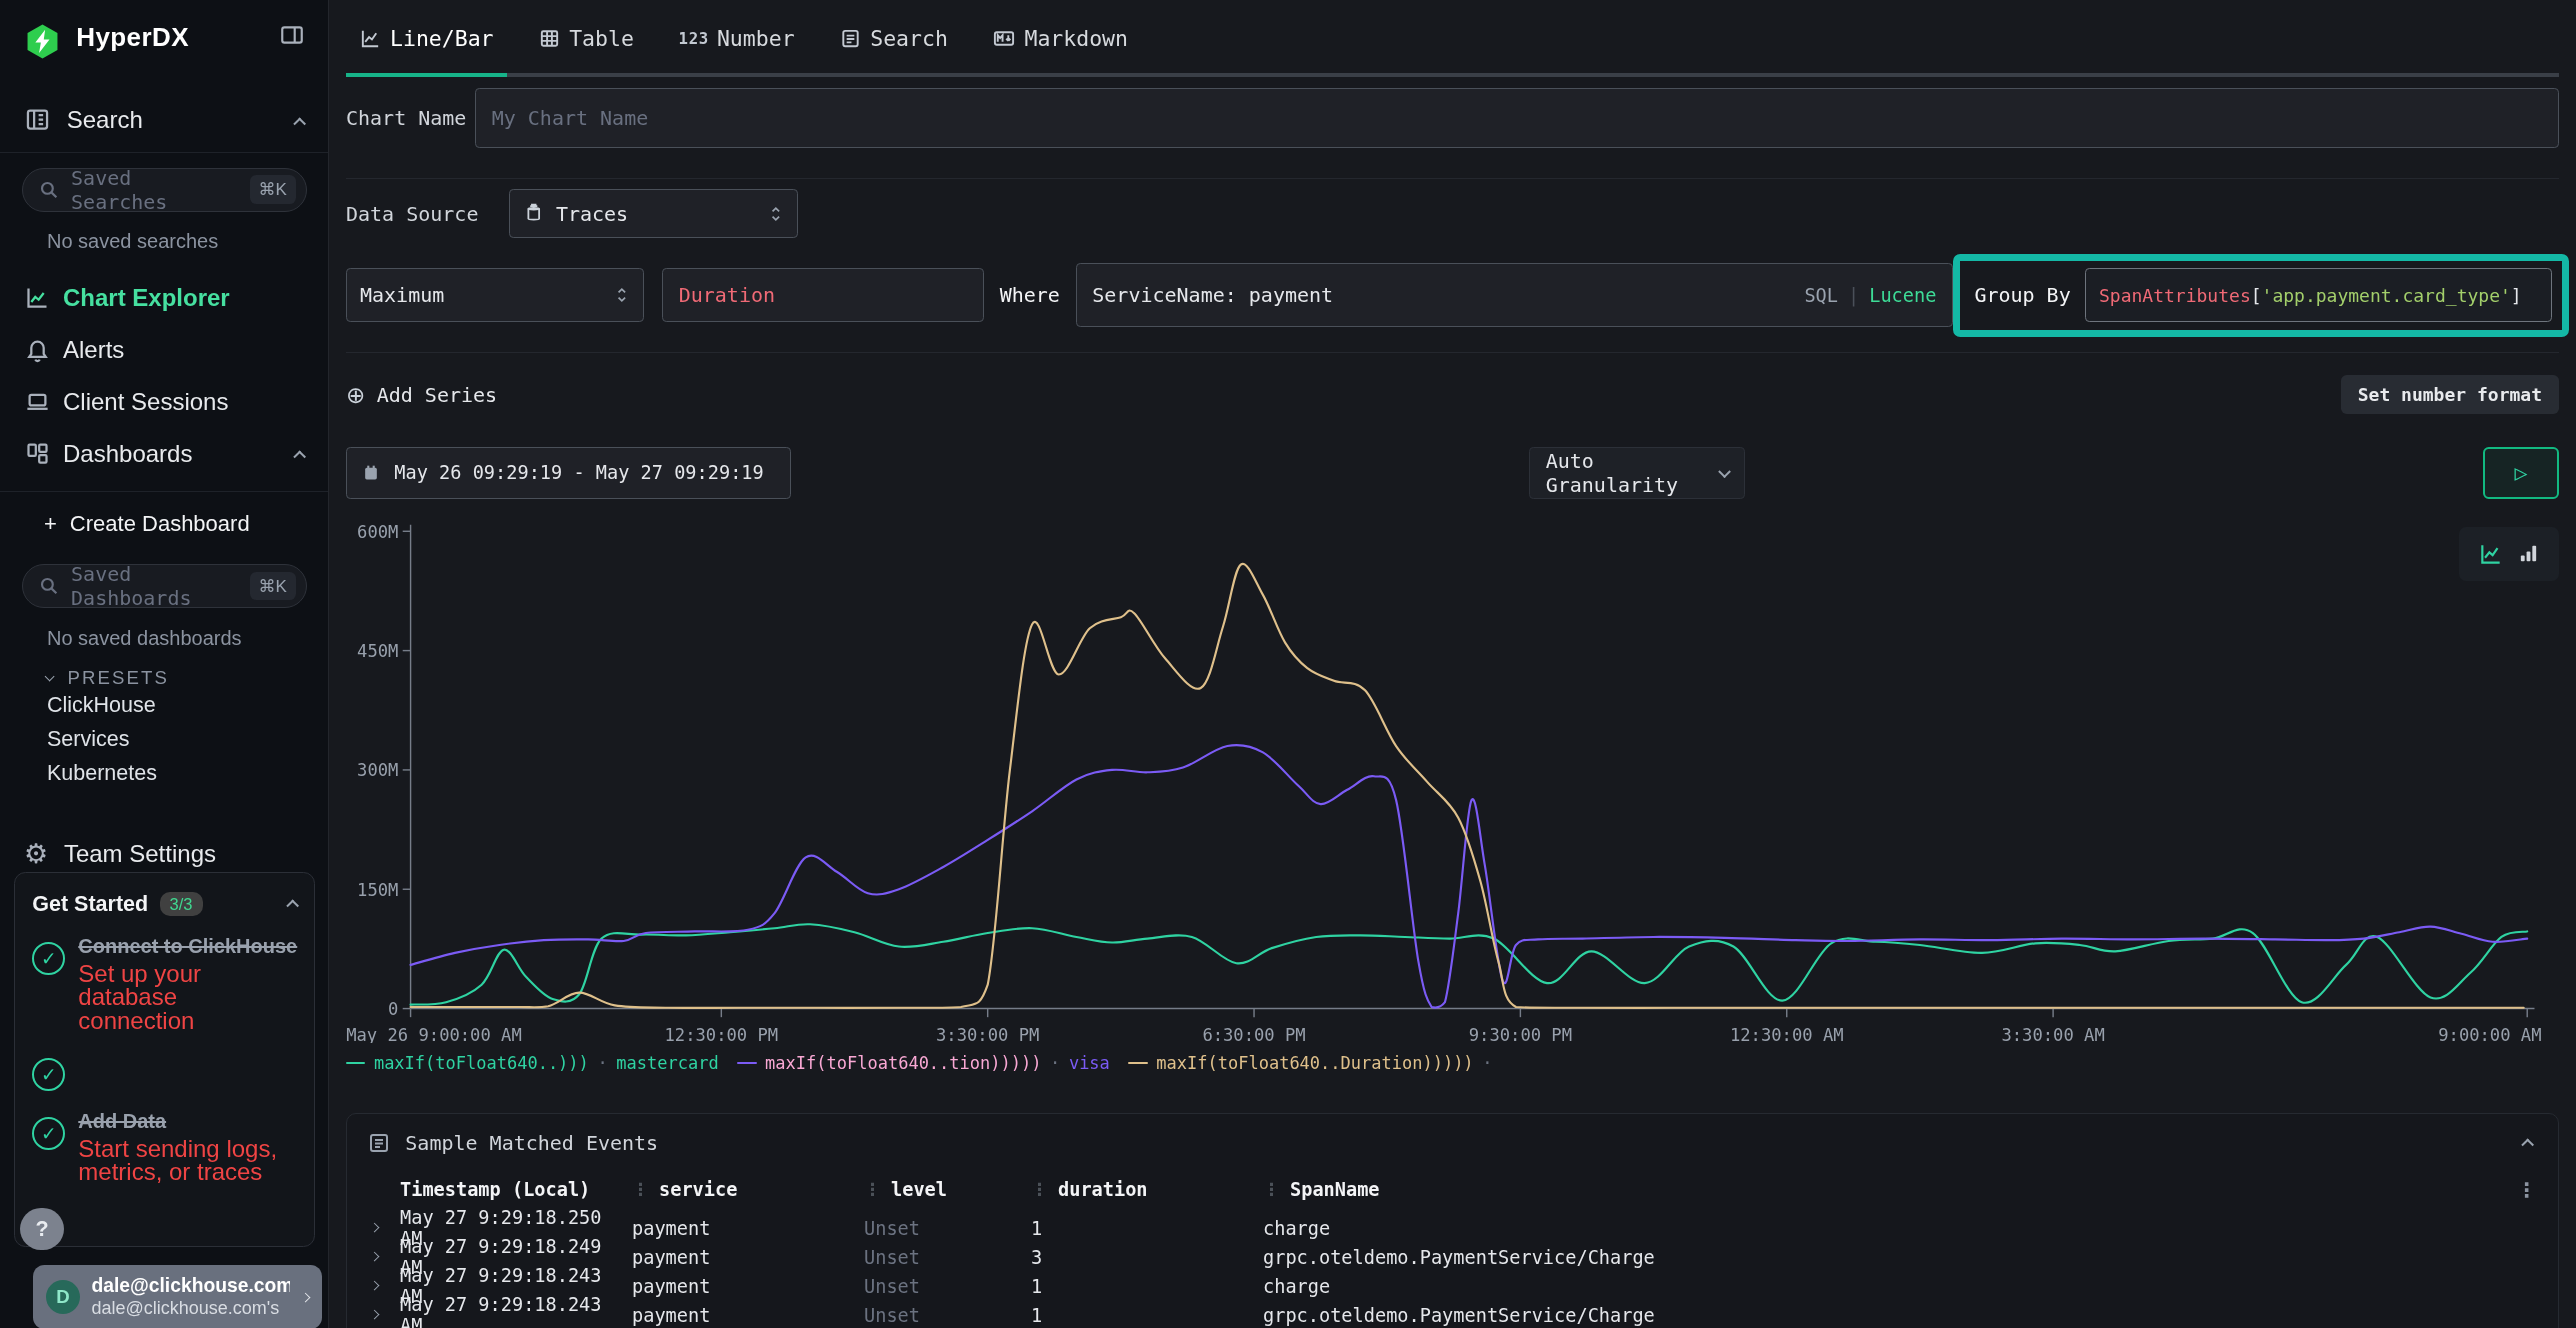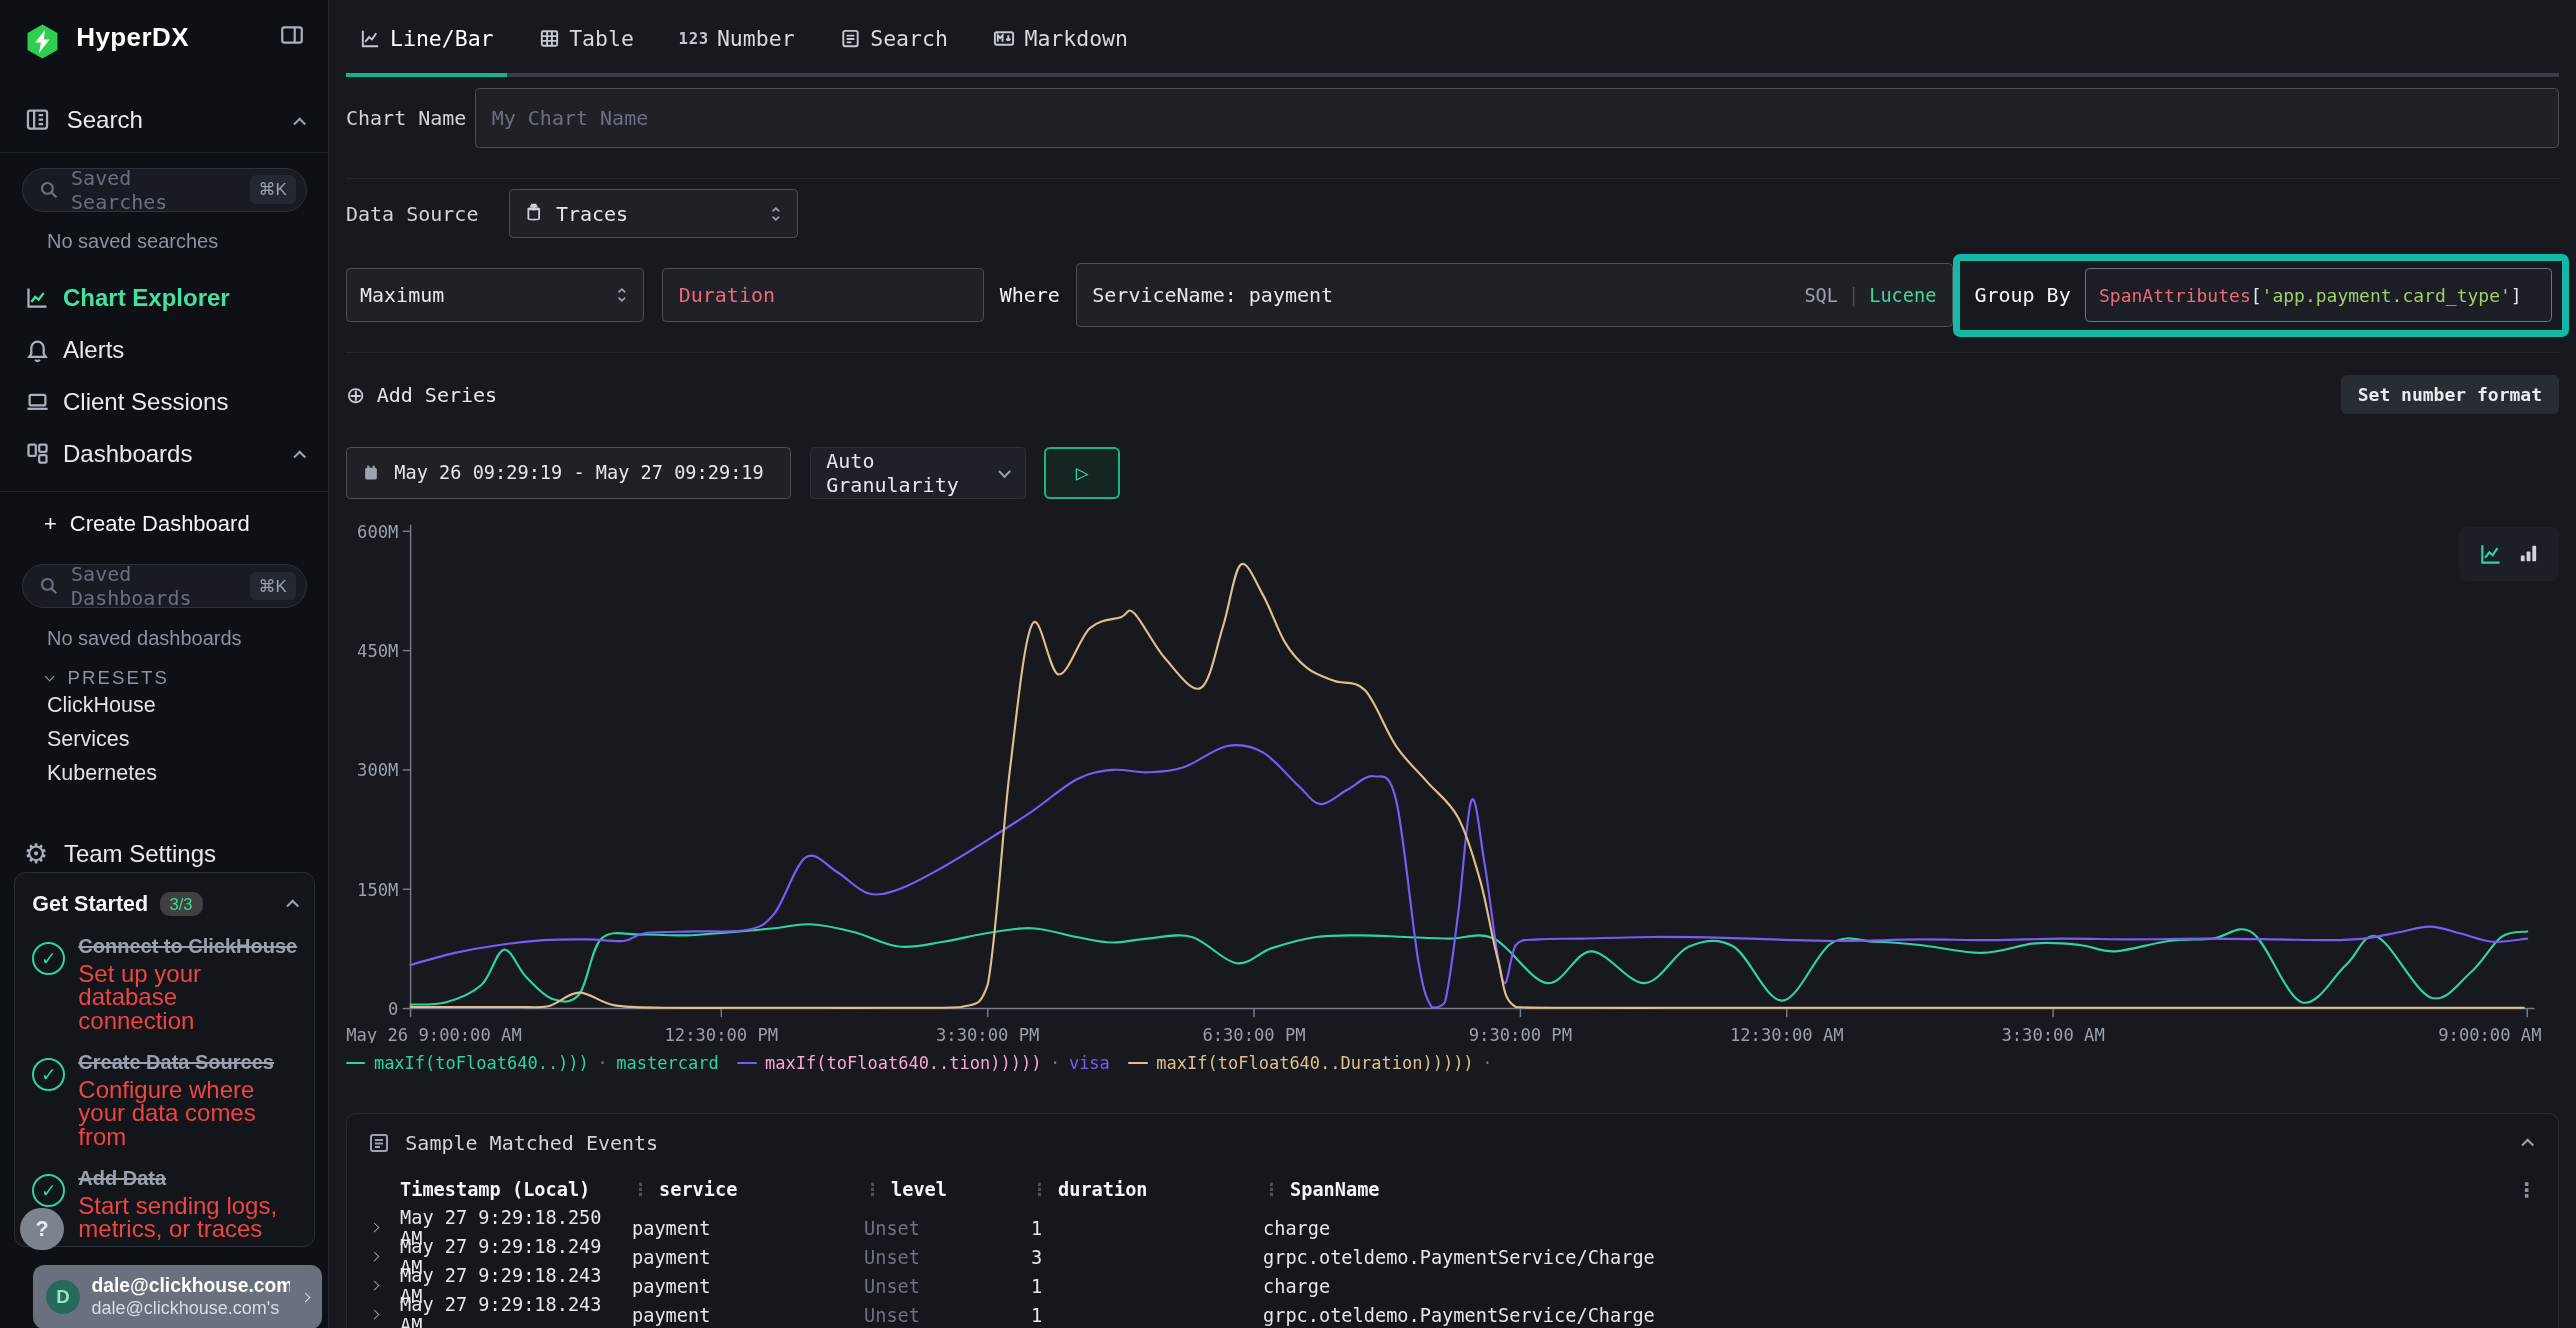--- a/index.html
+++ b/index.html
@@ -86,21 +86,21 @@
   .groupby-label{font-size:20px;color:#f3f4f6;white-space:nowrap}
   .groupby-box{width:467px;height:54px;background:#1b1e24;border:1.4px solid #6e747d;border-radius:4.3px;display:flex;align-items:center;padding:0 13px;font-size:18px;white-space:nowrap;overflow:hidden}
   .tok-fn{color:#f06a76}
   .tok-br{color:#e5e7eb}
   .tok-str{color:#a3cf6b}
   .row-addseries{display:flex;align-items:center;justify-content:space-between;margin-top:18.6px;height:46px}
   .add-series{display:flex;align-items:center;gap:11.4px;font-size:20px;color:#e5e7eb}
   .oplus{font-size:23px;color:#cbd2da;font-family:"DejaVu Sans",sans-serif}
   .btn-gray{height:39px;background:#282c33;border:none;border-radius:5.7px;color:#e8eaed;font-size:18px;font-weight:bold;padding:0 17px;font-family:inherit}
   .chart-wrap{position:relative;margin-top:29px}
-  .controls-row{display:flex;justify-content:flex-start;align-items:center;gap:18.6px;height:52px;padding:0 17px}
+  .controls-row{display:flex;justify-content:space-between;align-items:center;gap:18.6px;height:52px;padding:0 17px}
   .date-input{display:flex;align-items:center;gap:13px;width:445px;height:52px;background:#1f2127;border:1.4px solid #4a5059;border-radius:4.3px;padding:0 14.3px;font-size:18.6px;color:#e5e7eb}
   .gran-select{display:flex;align-items:center;width:216px;height:52px;background:#1e2127;border:1.4px solid #2c3038;border-radius:4.3px;padding:0 15.7px;font-size:20px;color:#e5e7eb}
   .gran-select .chev{margin-left:auto}
   .run-btn{width:76px;height:52px;background:rgba(18,185,129,.07);border:2.1px solid #12b981;border-radius:5.7px;color:#2fd3a2;font-size:21.5px;display:flex;align-items:center;justify-content:center}
   .type-toggle{position:absolute;top:80px;right:17px;width:100px;height:54px;background:#1c2026;border-radius:7.2px;display:flex;align-items:center;justify-content:center;gap:13px;z-index:2}
   .chart-svg{width:2247px;height:544px;font-family:"DejaVu Sans Mono","Liberation Mono",monospace}
   .legend-row{display:flex;align-items:center;flex-wrap:wrap;column-gap:18.6px;padding:10px 17px 18.6px;font-size:17px}
   .legend-item{display:inline-flex;align-items:center;gap:8.6px}
   .legend-dash{display:inline-block;width:19.3px;height:2.9px;border-radius:1.4px}
   .legend-dot{color:#6b7280}
@@ -243,24 +243,20 @@
       </div>
       <div class="gs-item">
         <span class="gs-check">✓</span>
         <span>
           <div class="gs-item-title">Connect to ClickHouse</div>
           <div class="gs-item-desc">Set up your database connection</div>
         </span>
       </div>
       <div class="gs-item">
         <span class="gs-check">✓</span>
-        <span>
-          <div class="gs-item-title">Create Data Sources</div>
-          <div class="gs-item-desc">Configure where your data comes from</div>
-        </span>
       </div>
       <div class="gs-item">
         <span class="gs-check">✓</span>
         <span>
           <div class="gs-item-title">Add Data</div>
           <div class="gs-item-desc">Start sending logs, metrics, or traces</div>
         </span>
       </div>
     </div>
 

